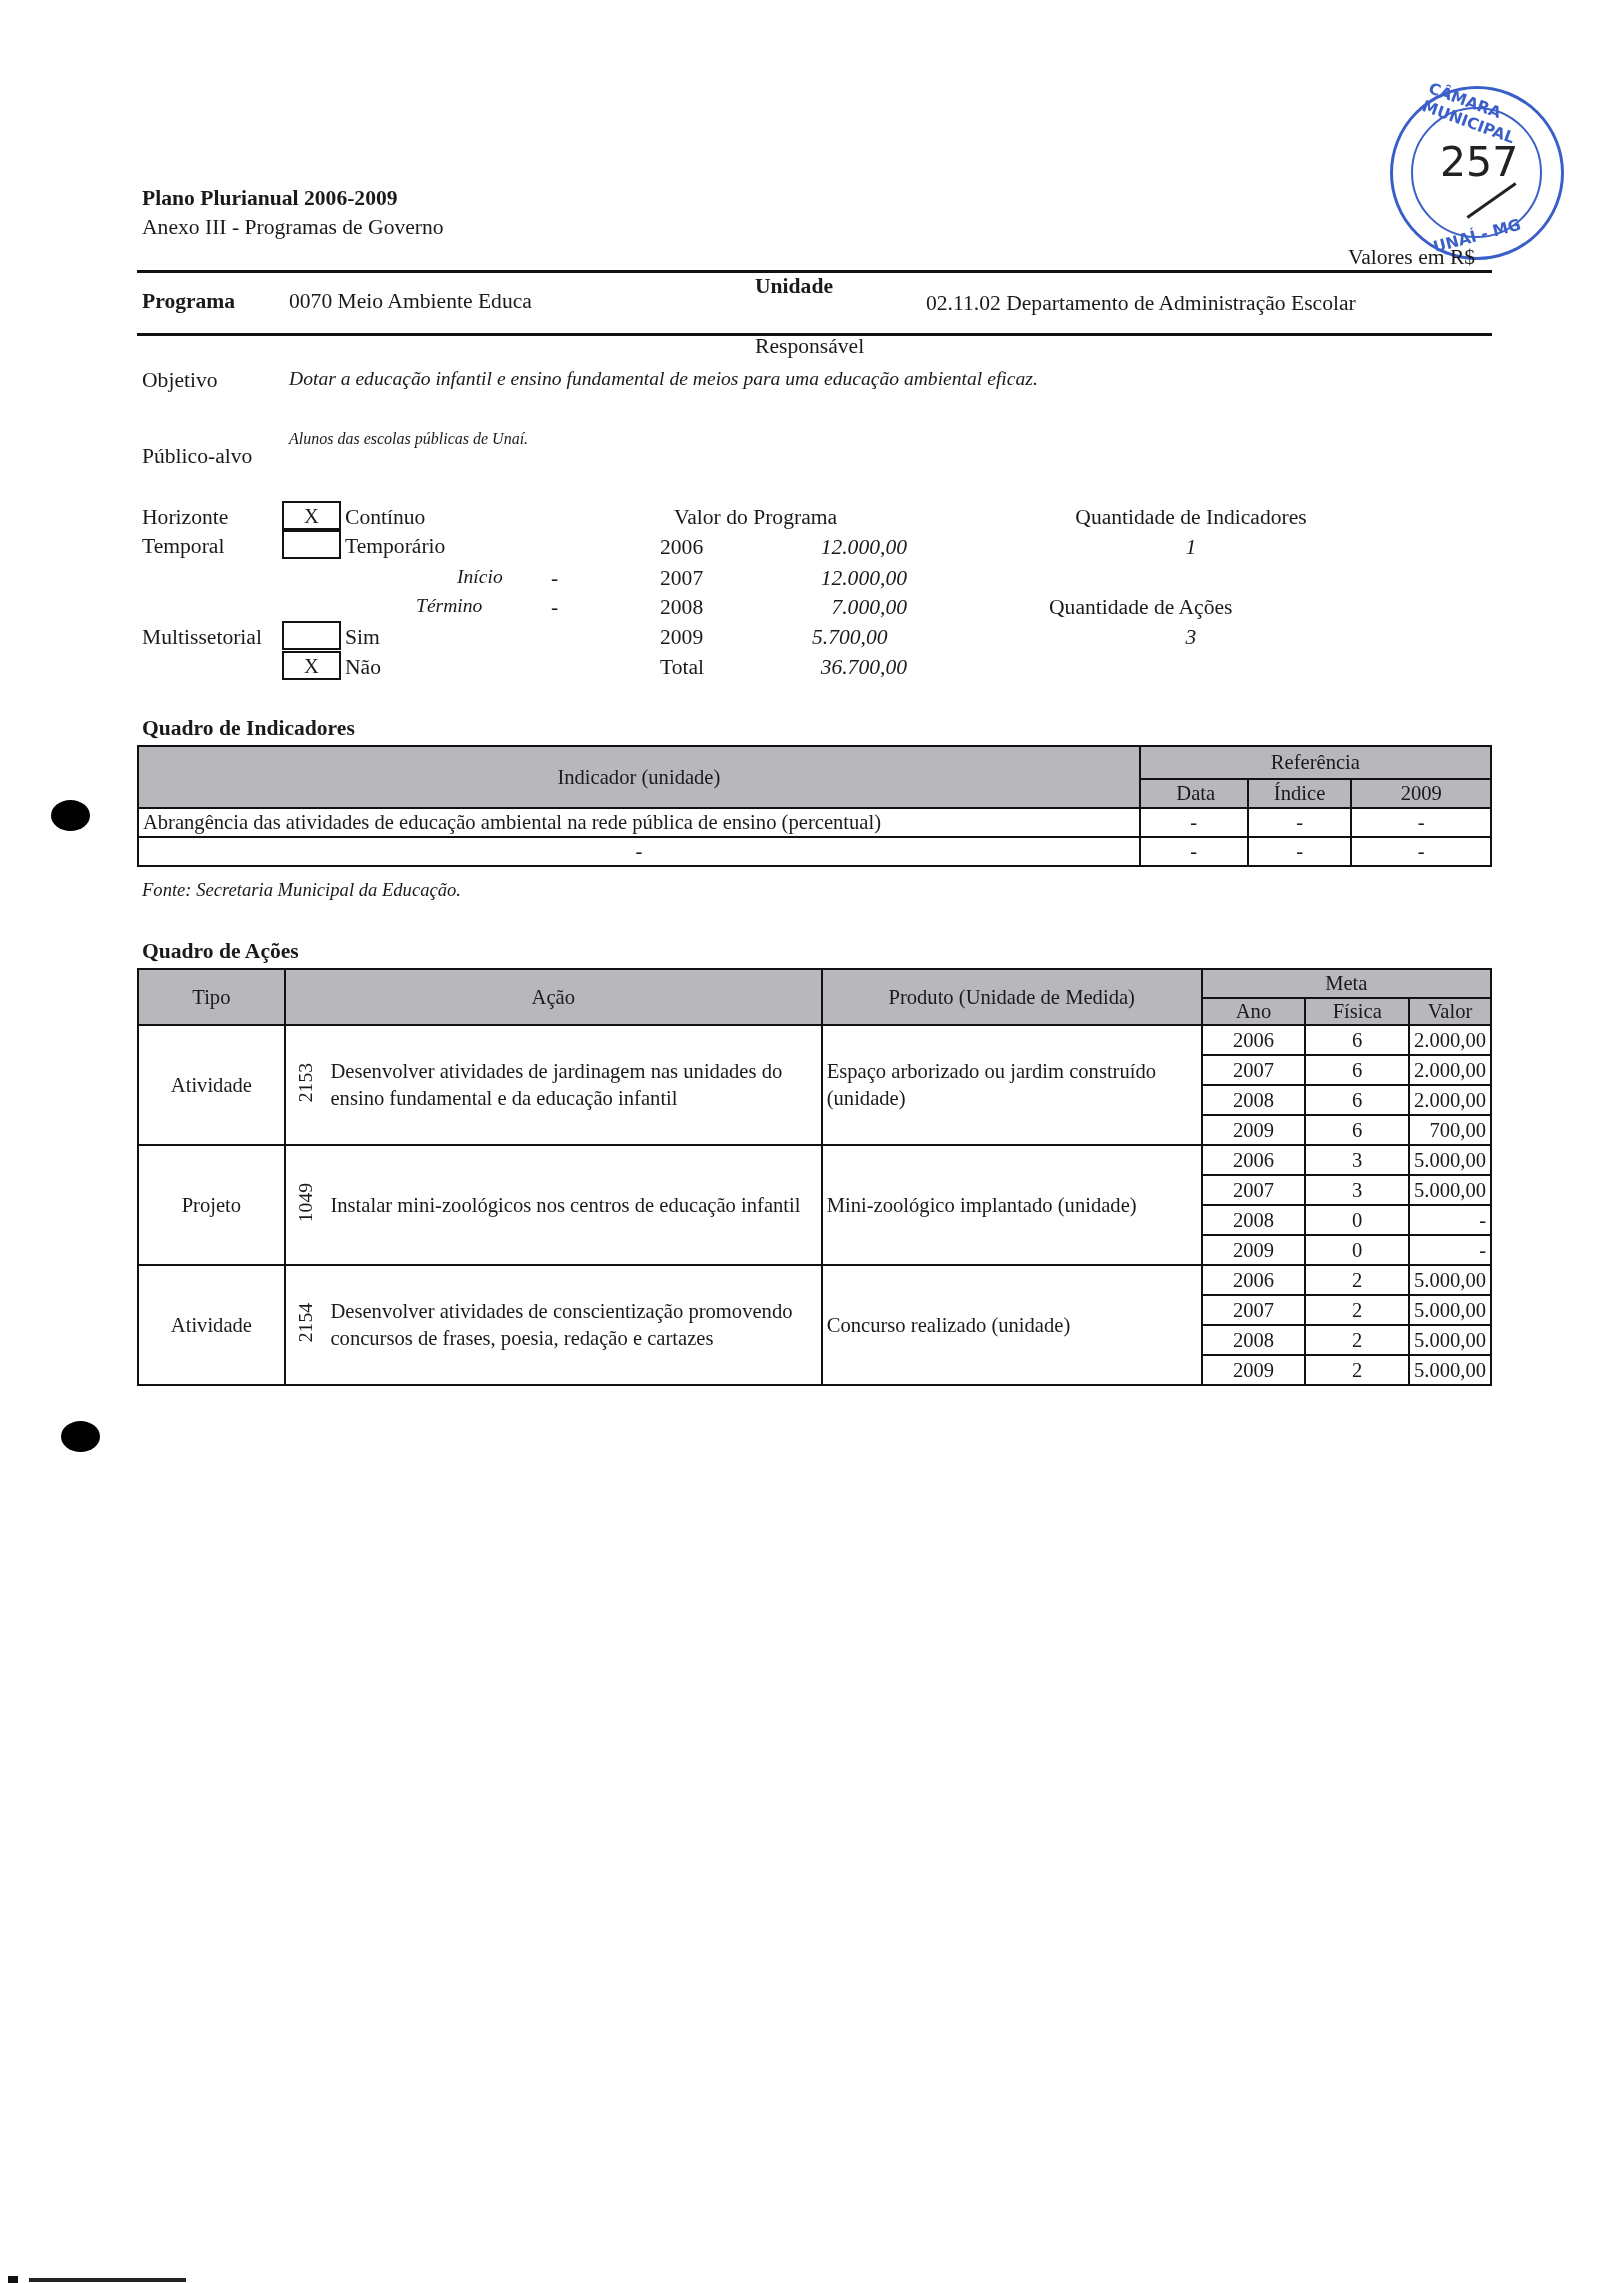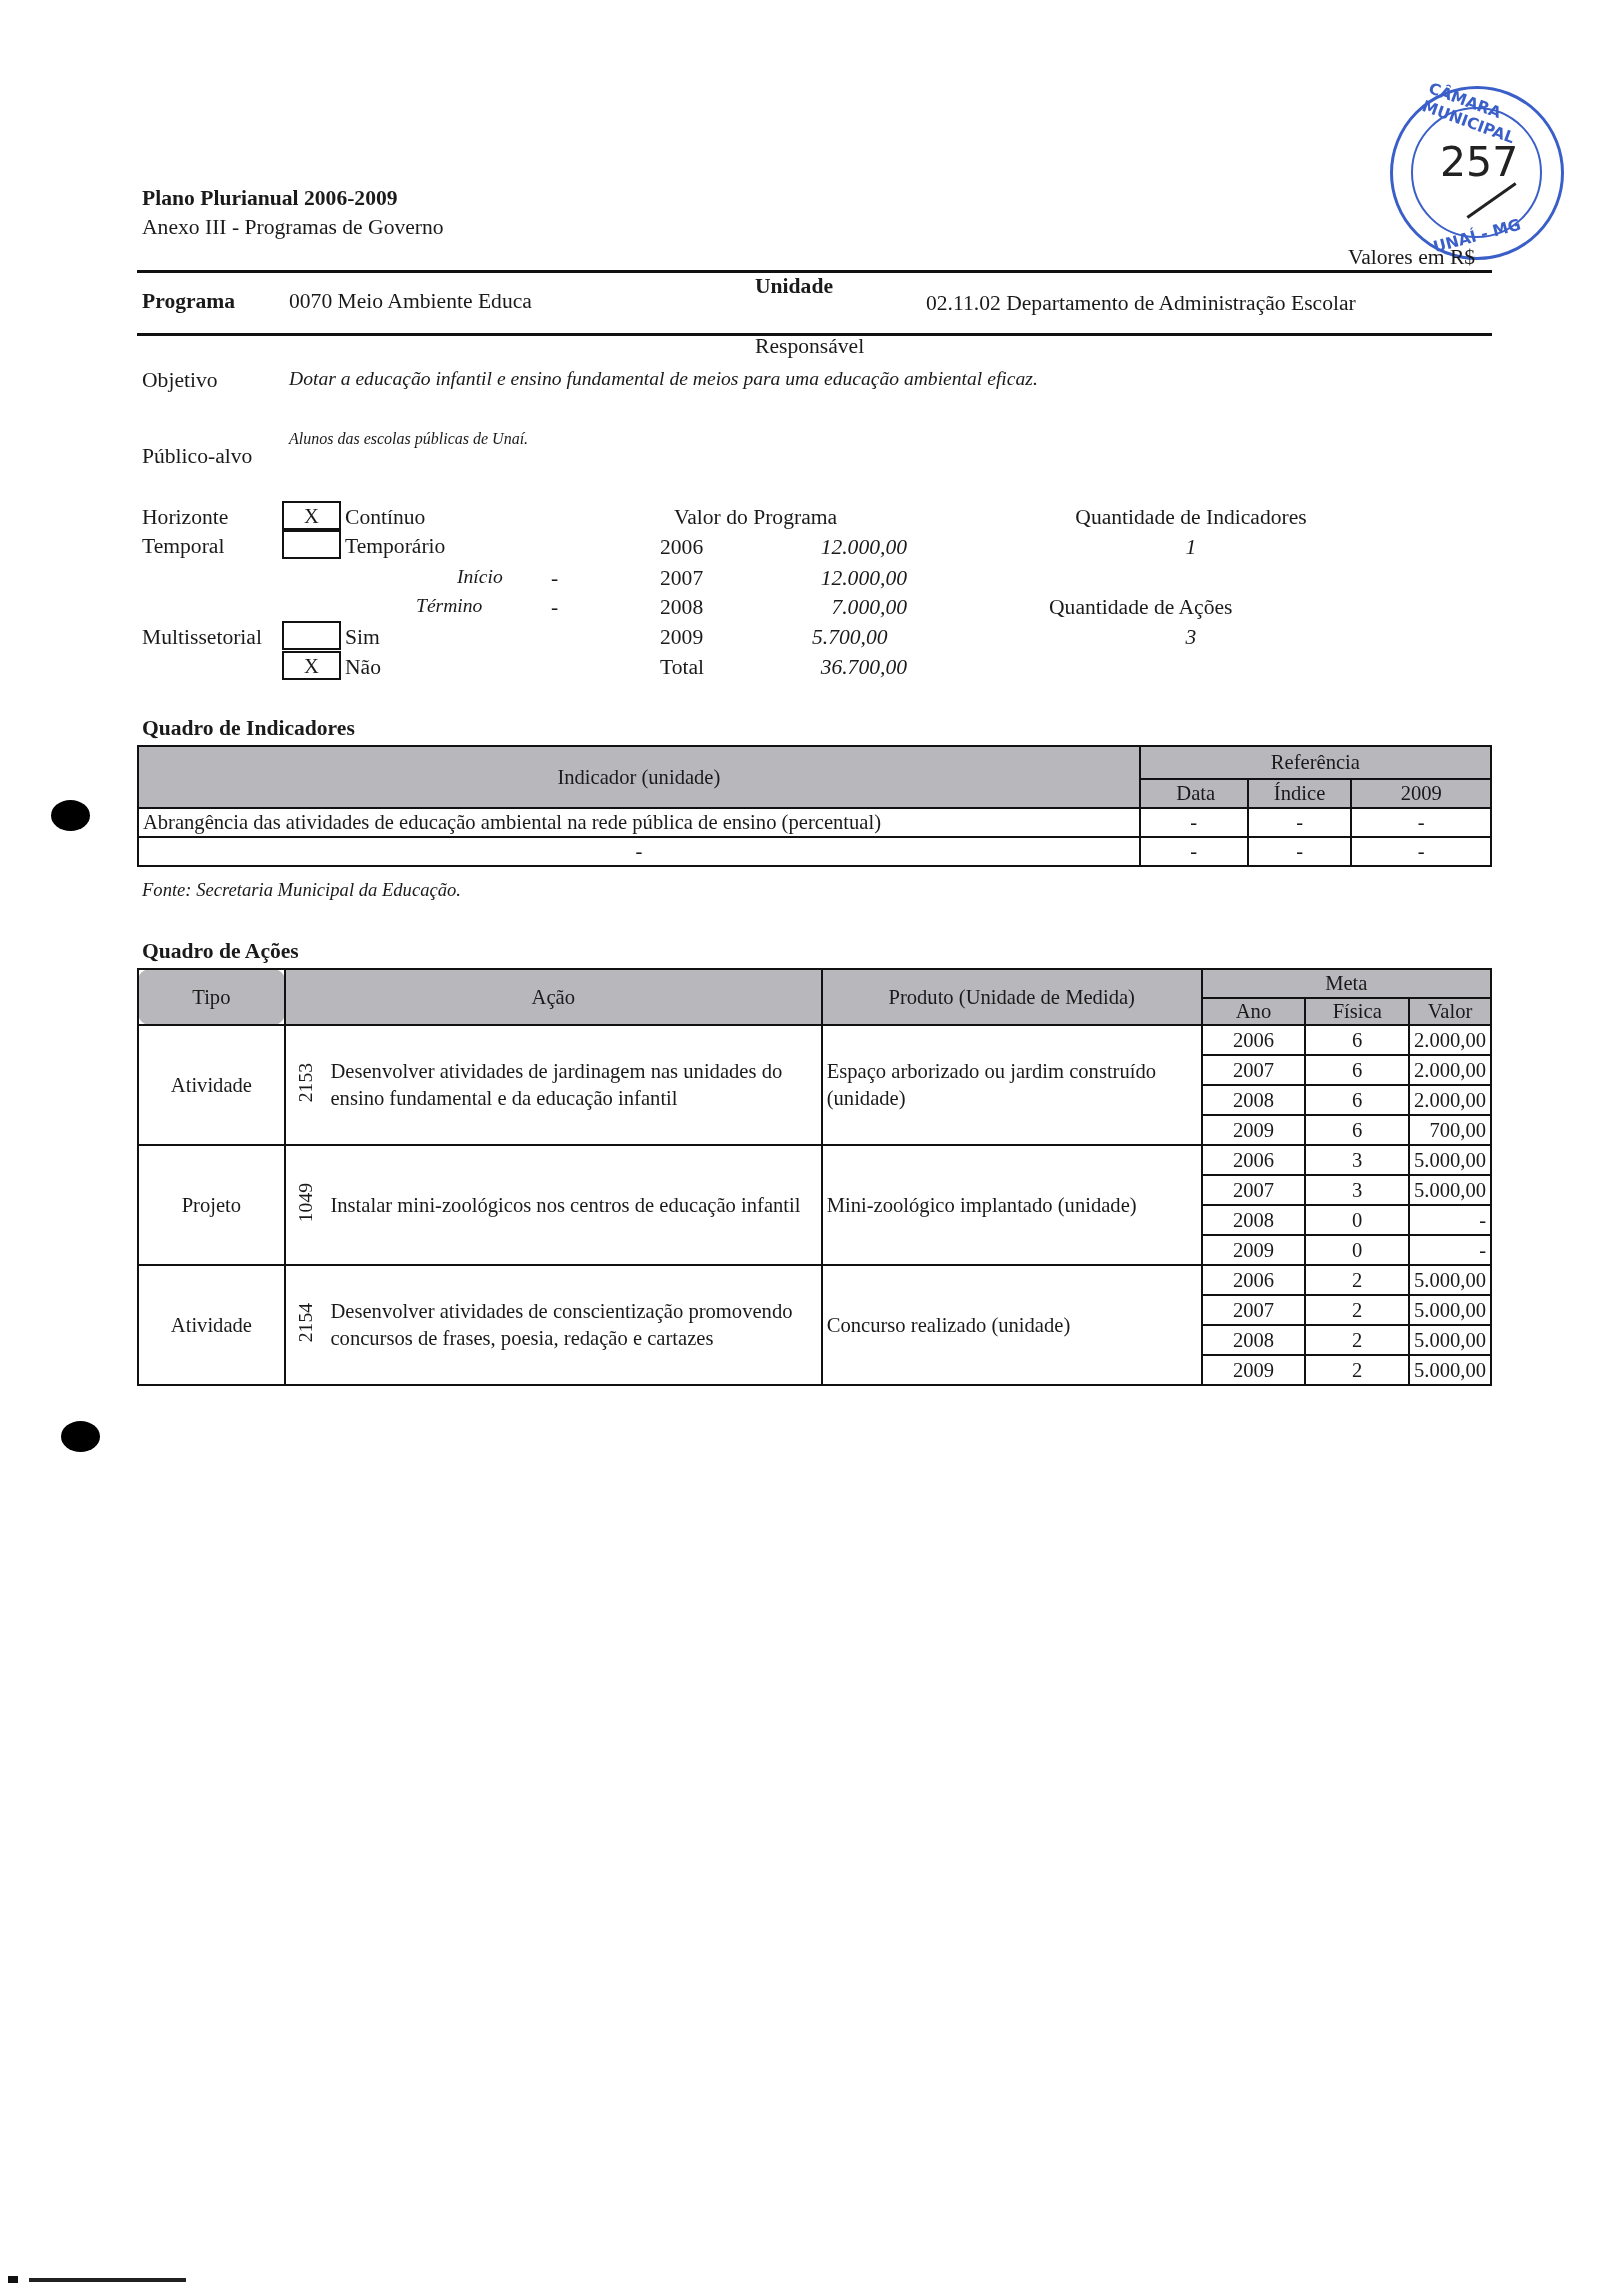--- a/index.html
+++ b/index.html
@@ -128,21 +128,21 @@
     <td class="center">-</td>
   </tr>
 </tbody>
   </table>
 <div class="abs lbl italic" style="left:142px; top:879px; font-size:18.6px;">Fonte: Secretaria Municipal da Educação.</div>
 
 <div class="abs lbl" style="left:142px; top:939px; font-weight:bold;">Quadro de Ações</div>
 <table style="left:137px; top:968px; width:1355px;">
   <tbody>
       <tr style="height:29px;">
-    <th rowspan="2" class="center" style="width:137px;border-radius:12px;">Tipo</th>
+    <th rowspan="2" class="center" style="width:137px;">Tipo</th>
     <th rowspan="2" colspan="2" class="center" style="width:470px;">Ação</th>
     <th rowspan="2" class="center" style="width:370px;">Produto (Unidade de Medida)</th>
     <th colspan="3" class="center">Meta</th>
   </tr>
   <tr style="height:27.4px;">
     <th class="center" style="width:94px;">Ano</th>
     <th class="center" style="width:94px;">Física</th>
     <th class="center">Valor</th>
   </tr>
 

